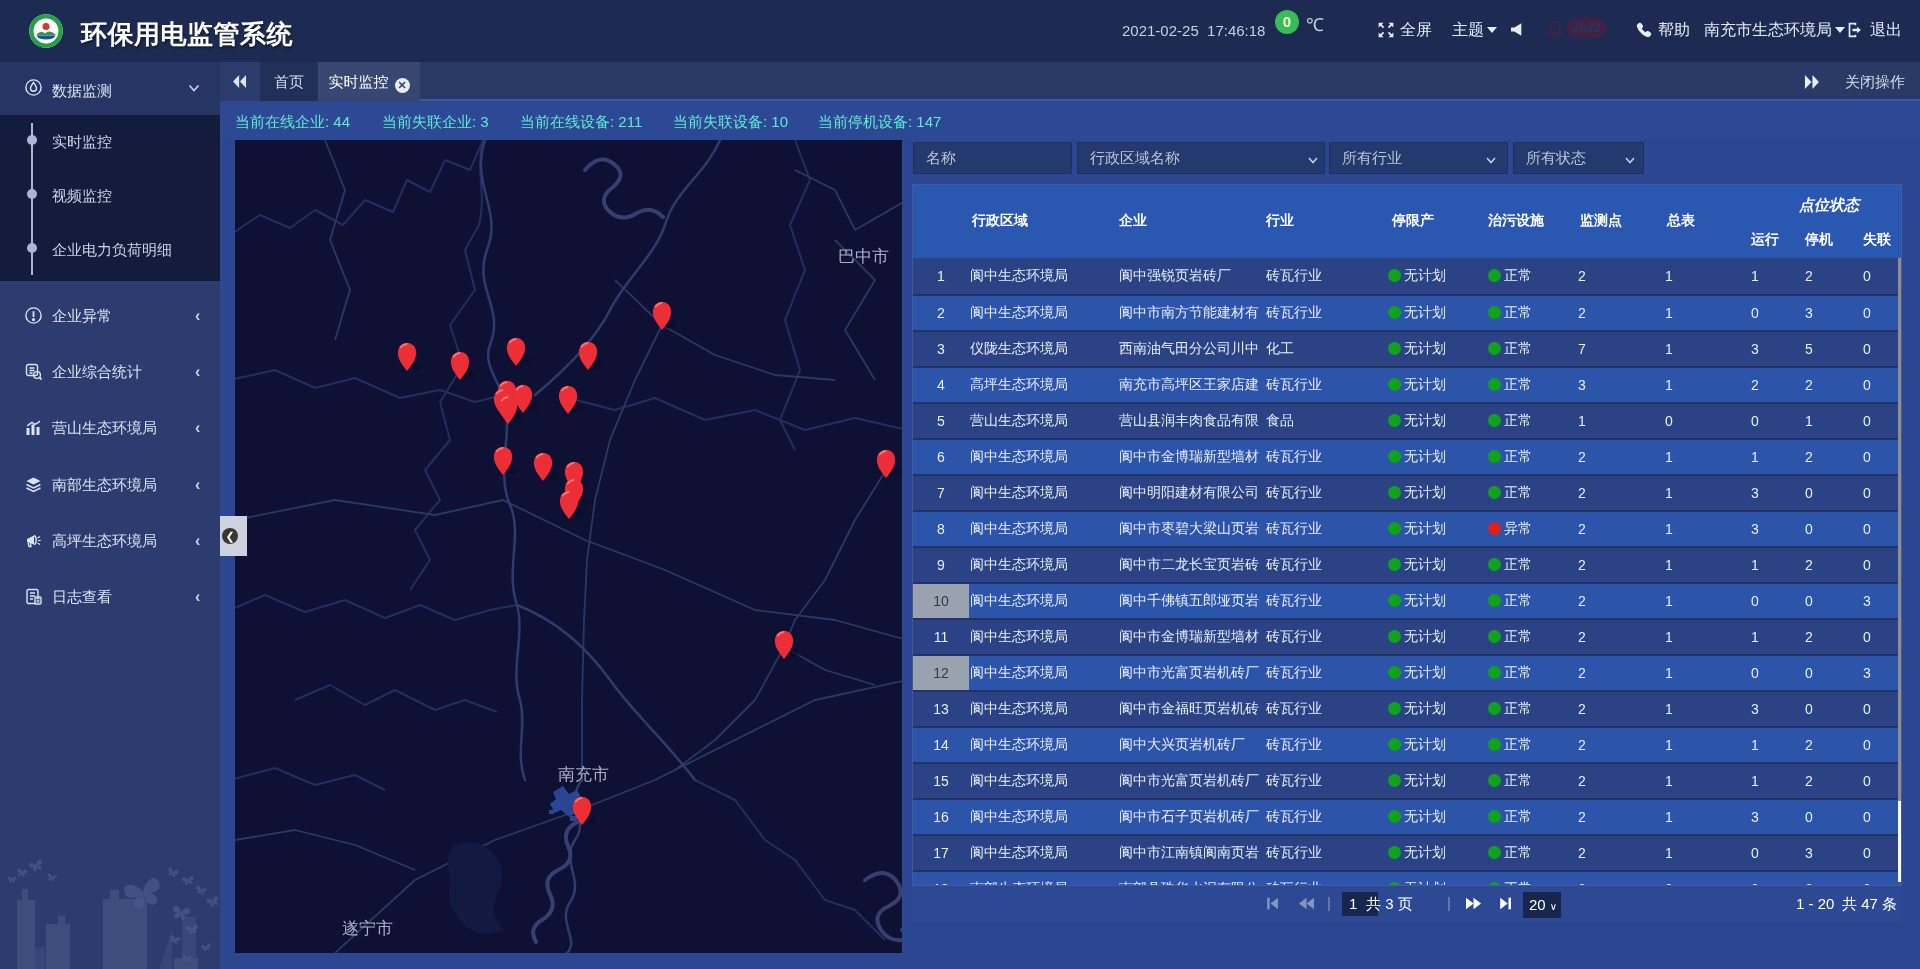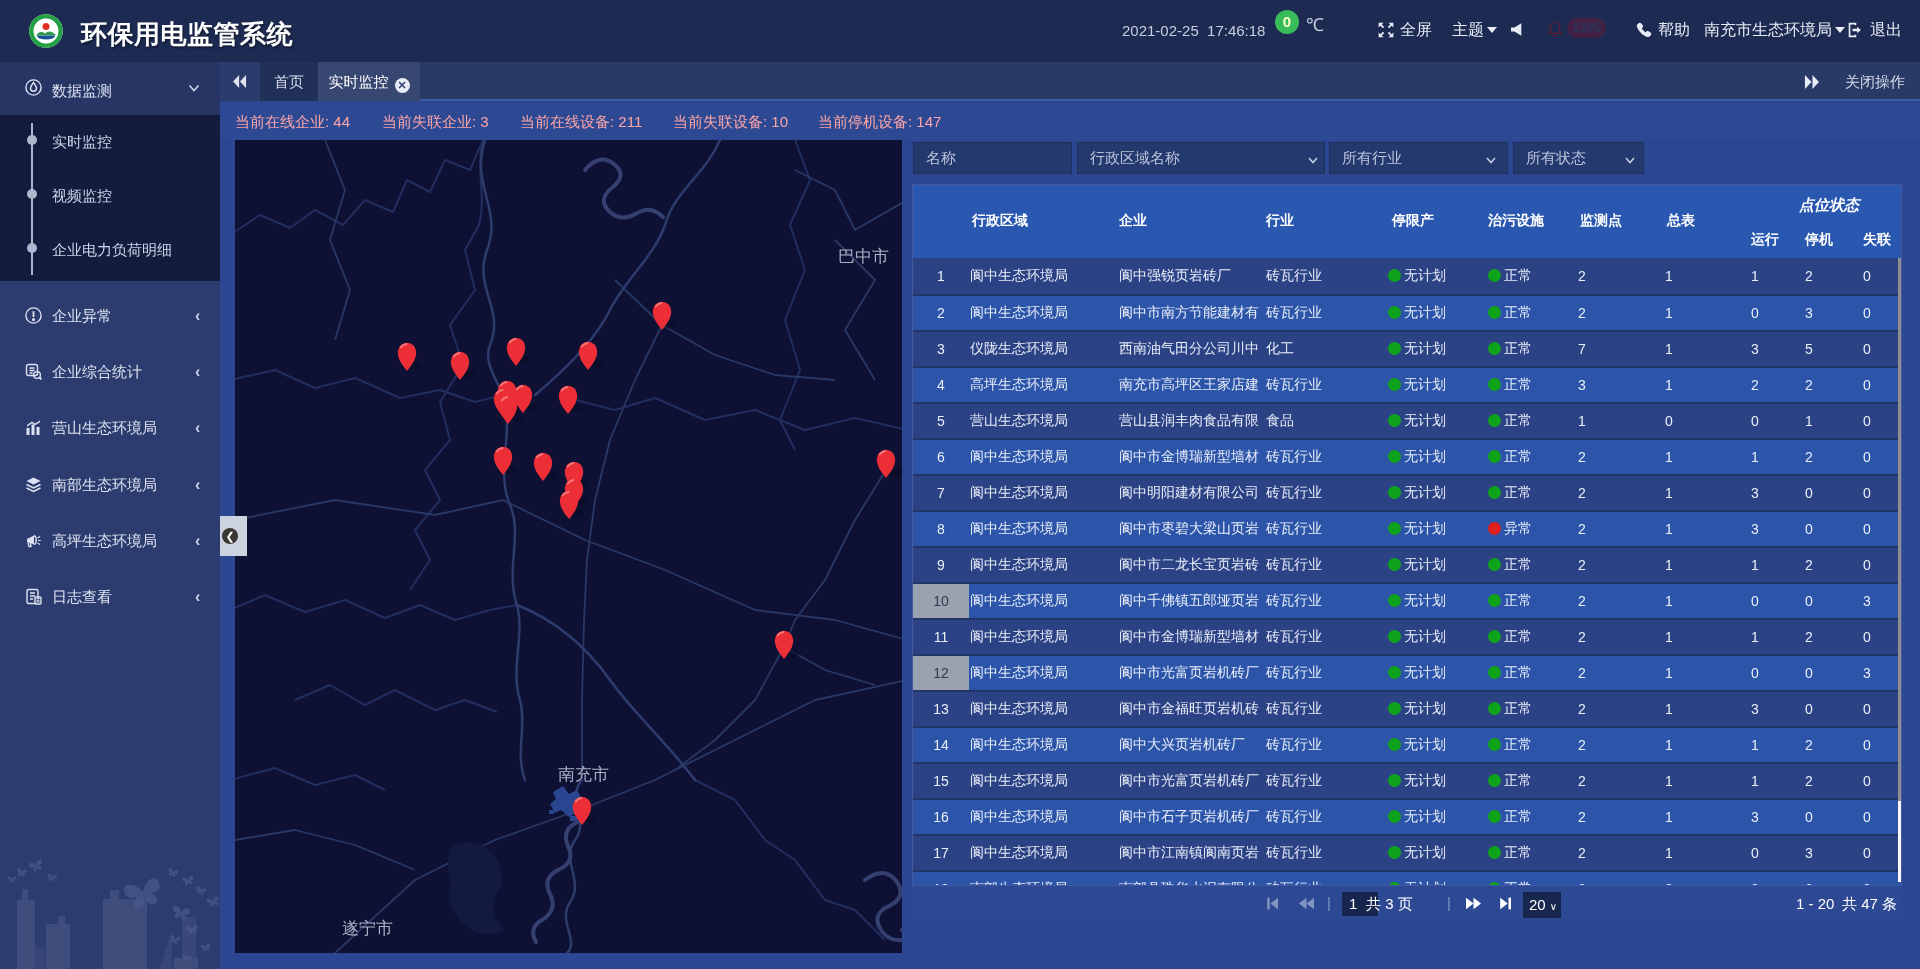--- a/index.html
+++ b/index.html
@@ -30,21 +30,21 @@
 
 #tabbar { position:absolute; left:220px; top:62px; width:1700px; height:39px; background:#293a66; border-bottom:2px solid #3c5ca6; }
 #tab-coll { position:absolute; left:0; top:0; width:40px; height:39px; background:#2b3c6c; text-align:center; }
 .tab { position:absolute; top:0; height:39px; font-size:15px; color:#d6dcec; text-align:center; line-height:39px; }
 #tab-home { left:40px; width:58px; background:#203057; }
 #tab-act { left:98px; width:102px; background:#384672; color:#fff; }
 #tab-close-x { display:inline-block; width:15px; height:15px; border-radius:50%; background:#e8ecf6; color:#384672; font-size:11px; font-weight:bold; line-height:15px; vertical-align:-2px; margin-left:6px; }
 #tab-right { position:absolute; right:15px; top:0; height:39px; line-height:39px; color:#d6dcec; font-size:15px; }
 
 
-#stats { position:absolute; left:220px; top:103px; width:1700px; height:37px; background:#2e4994; color:#fca5a5; font-size:15px; }
+#stats { position:absolute; left:220px; top:103px; width:1700px; height:37px; background:#2e4994; color:#5eead4; font-size:15px; }
 #stats span { position:absolute; top:10px; }
 
 
 #map { position:absolute; left:235px; top:140px; width:667px; height:813px; background:#0e1134; }
 #collapse { position:absolute; left:220px; top:516px; width:27px; height:40px; background:#ccd3de; z-index:25; }
 #collapse .cc { position:absolute; left:2px; top:12px; width:16px; height:16px; border-radius:50%; background:#3a3732; color:#fff; text-align:center; line-height:16px; font-size:11px; }
 
 
 .fbox { position:absolute; top:142px; height:32px; background:#243a6f; border:1px solid #1d3160; color:#bac3d8; font-size:15px; line-height:30px; padding-left:12px; }
 .fchev { position:absolute; top:155px; width:10px; height:10px; }
@@ -101,21 +101,21 @@
   </svg>
   <div class="hitem" style="left:1400px">全屏</div>
   <div class="hitem" style="left:1452px">主题<span class="caret"></span></div>
   <svg class="abs" style="left:1511px;top:23px" width="11" height="13" viewBox="0 0 16 18" fill="#e8ecf6">
     <path d="M15,0 L15,18 L5,12 L0,12 L0,6 L5,6 Z"></path>
   </svg>
   <svg class="abs" style="left:1548px;top:21px" width="14" height="16" viewBox="0 0 14 16" fill="none" stroke="#5a1e34" stroke-width="1.3">
     <path d="M7,1.2 a4.6,4.6 0 0 1 4.6,4.6 v3.8 l1.6,2.8 H0.8 l1.6,-2.8 V5.8 A4.6,4.6 0 0 1 7,1.2 Z"></path>
     <path d="M5.5,14 a1.5,1.5 0 0 0 3,0"></path>
   </svg>
-  <div class="abs" style="left:1567px;top:18px;width:39px;height:20px;border-radius:10px;background:#432046;color:#2b3659;font-size:13px;font-weight:bold;text-align:center;line-height:20px;">1395</div>
+  <div class="abs" style="left:1567px;top:18px;width:39px;height:20px;border-radius:10px;background:#432046;color:#2b3659;font-size:13px;font-weight:bold;text-align:center;line-height:20px;">2632</div>
   <svg class="abs" style="left:1636px;top:22px" width="16" height="16" viewBox="0 0 19 19" fill="#e8ecf6">
     <path d="M3.6,1.2 C4.4,0.6 5.5,0.7 6.1,1.5 L8,4 C8.6,4.7 8.5,5.7 7.9,6.4 L6.8,7.5 C7.7,9.4 9.6,11.3 11.5,12.2 L12.6,11.1 C13.3,10.5 14.3,10.4 15,11 L17.5,12.9 C18.3,13.5 18.4,14.6 17.8,15.4 L16.5,17 C15.8,17.8 14.7,18.2 13.7,17.9 C8.2,16.3 2.7,10.8 1.1,5.3 C0.8,4.3 1.2,3.2 2,2.5 Z"></path>
   </svg>
   <div class="hitem" style="left:1658px">帮助</div>
   <div class="hitem" style="left:1704px">南充市生态环境局<span class="caret"></span></div>
   <svg class="abs" style="left:1847px;top:22px" width="16" height="16" viewBox="0 0 19 19" fill="#e8ecf6">
     <path d="M2,1 L11,1 L11,4 L9,4 L9,3 L4,3 L4,16 L9,16 L9,15 L11,15 L11,18 L2,18 Z"></path>
     <path d="M12,5.5 L16.5,9.5 L12,13.5 L12,11 L6.5,11 L6.5,8 L12,8 Z"></path>
   </svg>
   <div class="hitem" style="left:1870px">退出</div>

